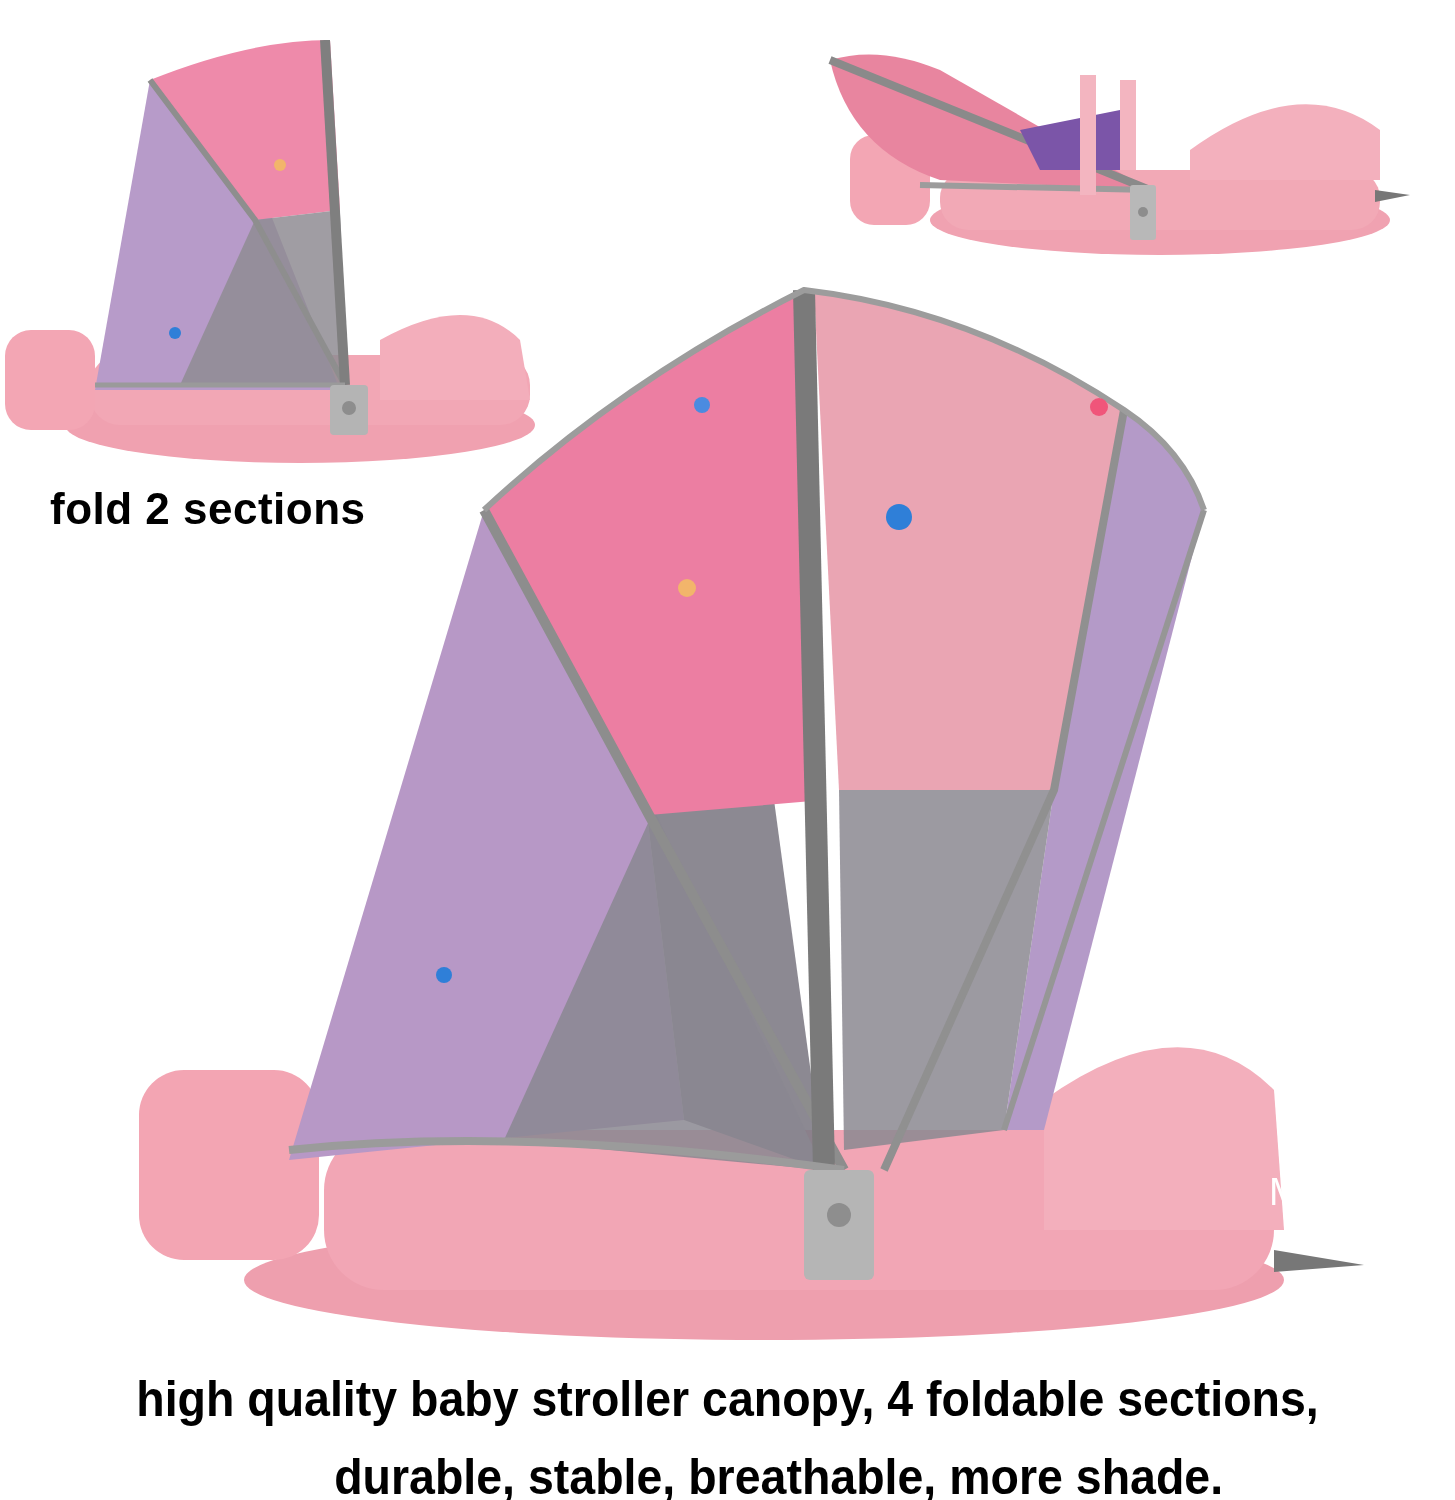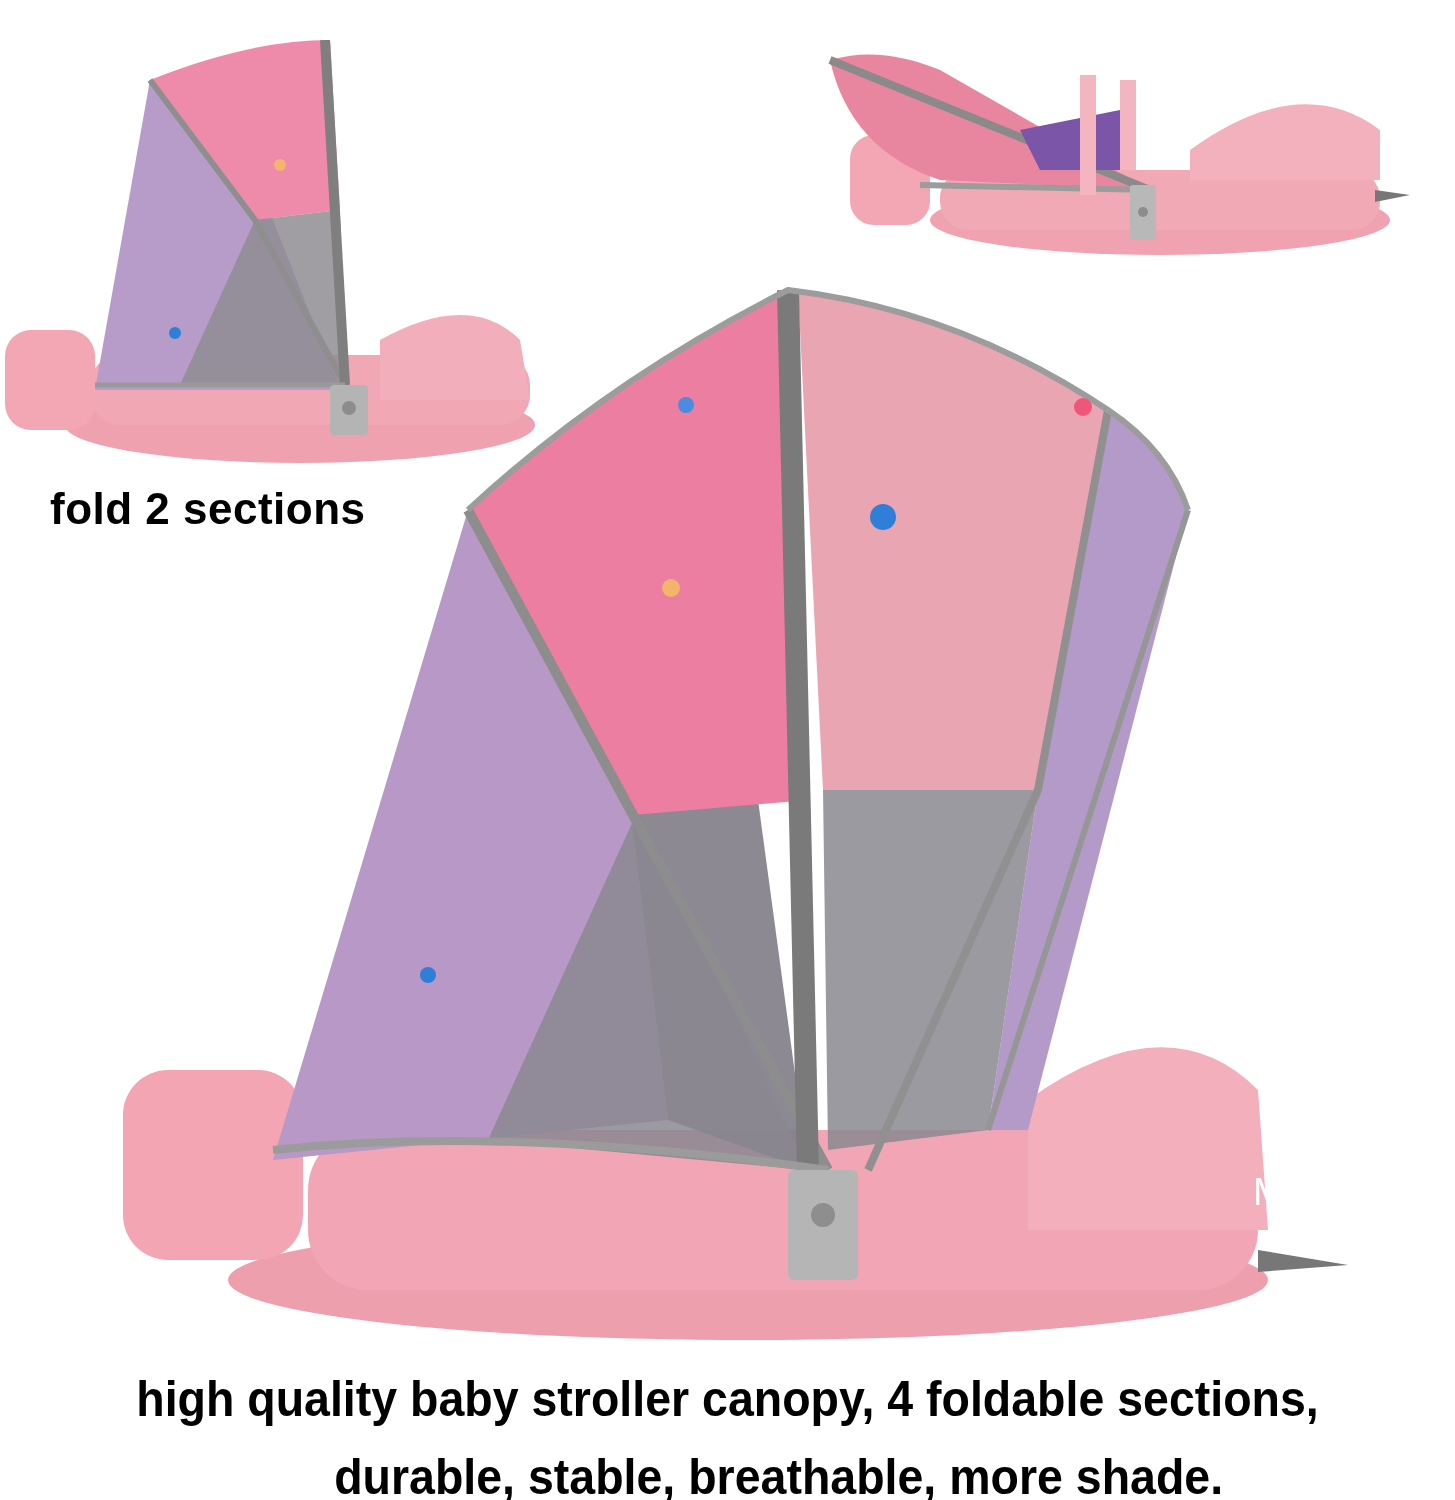--- a/index.html
+++ b/index.html
@@ -56,21 +56,21 @@
     <rect x="260" y="35" width="16" height="120" fill="#f3b5c0"></rect>
     <rect x="300" y="40" width="16" height="90" fill="#f3b5c0"></rect>
 
     <rect x="310" y="145" width="26" height="55" rx="3" fill="#b8b8b8"></rect>
     <circle cx="323" cy="172" r="5" fill="#8d8d8d"></circle>
 
     <path d="M555 150 L590 155 L555 162 Z" fill="#777"></path>
   </svg>
 </div>
 
-<div class="panel" style="left:108px;top:270px;width:1250px;height:1090px;">
+<div class="panel" style="left:124px;top:270px;width:1250px;height:1090px;">
   <svg width="1250" height="1090" viewBox="0 0 1250 1090">
 
     <ellipse cx="640" cy="1010" rx="520" ry="60" fill="#ee9fae"></ellipse>
     <rect x="200" y="860" width="950" height="160" rx="60" fill="#f2a6b5"></rect>
     <path d="M920 830 Q1060 730 1150 820 L1160 960 L920 960 Z" fill="#f3afbc"></path>
 
     <rect x="15" y="800" width="180" height="190" rx="45" fill="#f3a5b3"></rect>
 
     <path d="M360 240 L165 890 L560 850 L520 520 Z" fill="#b798c6"></path>
 

